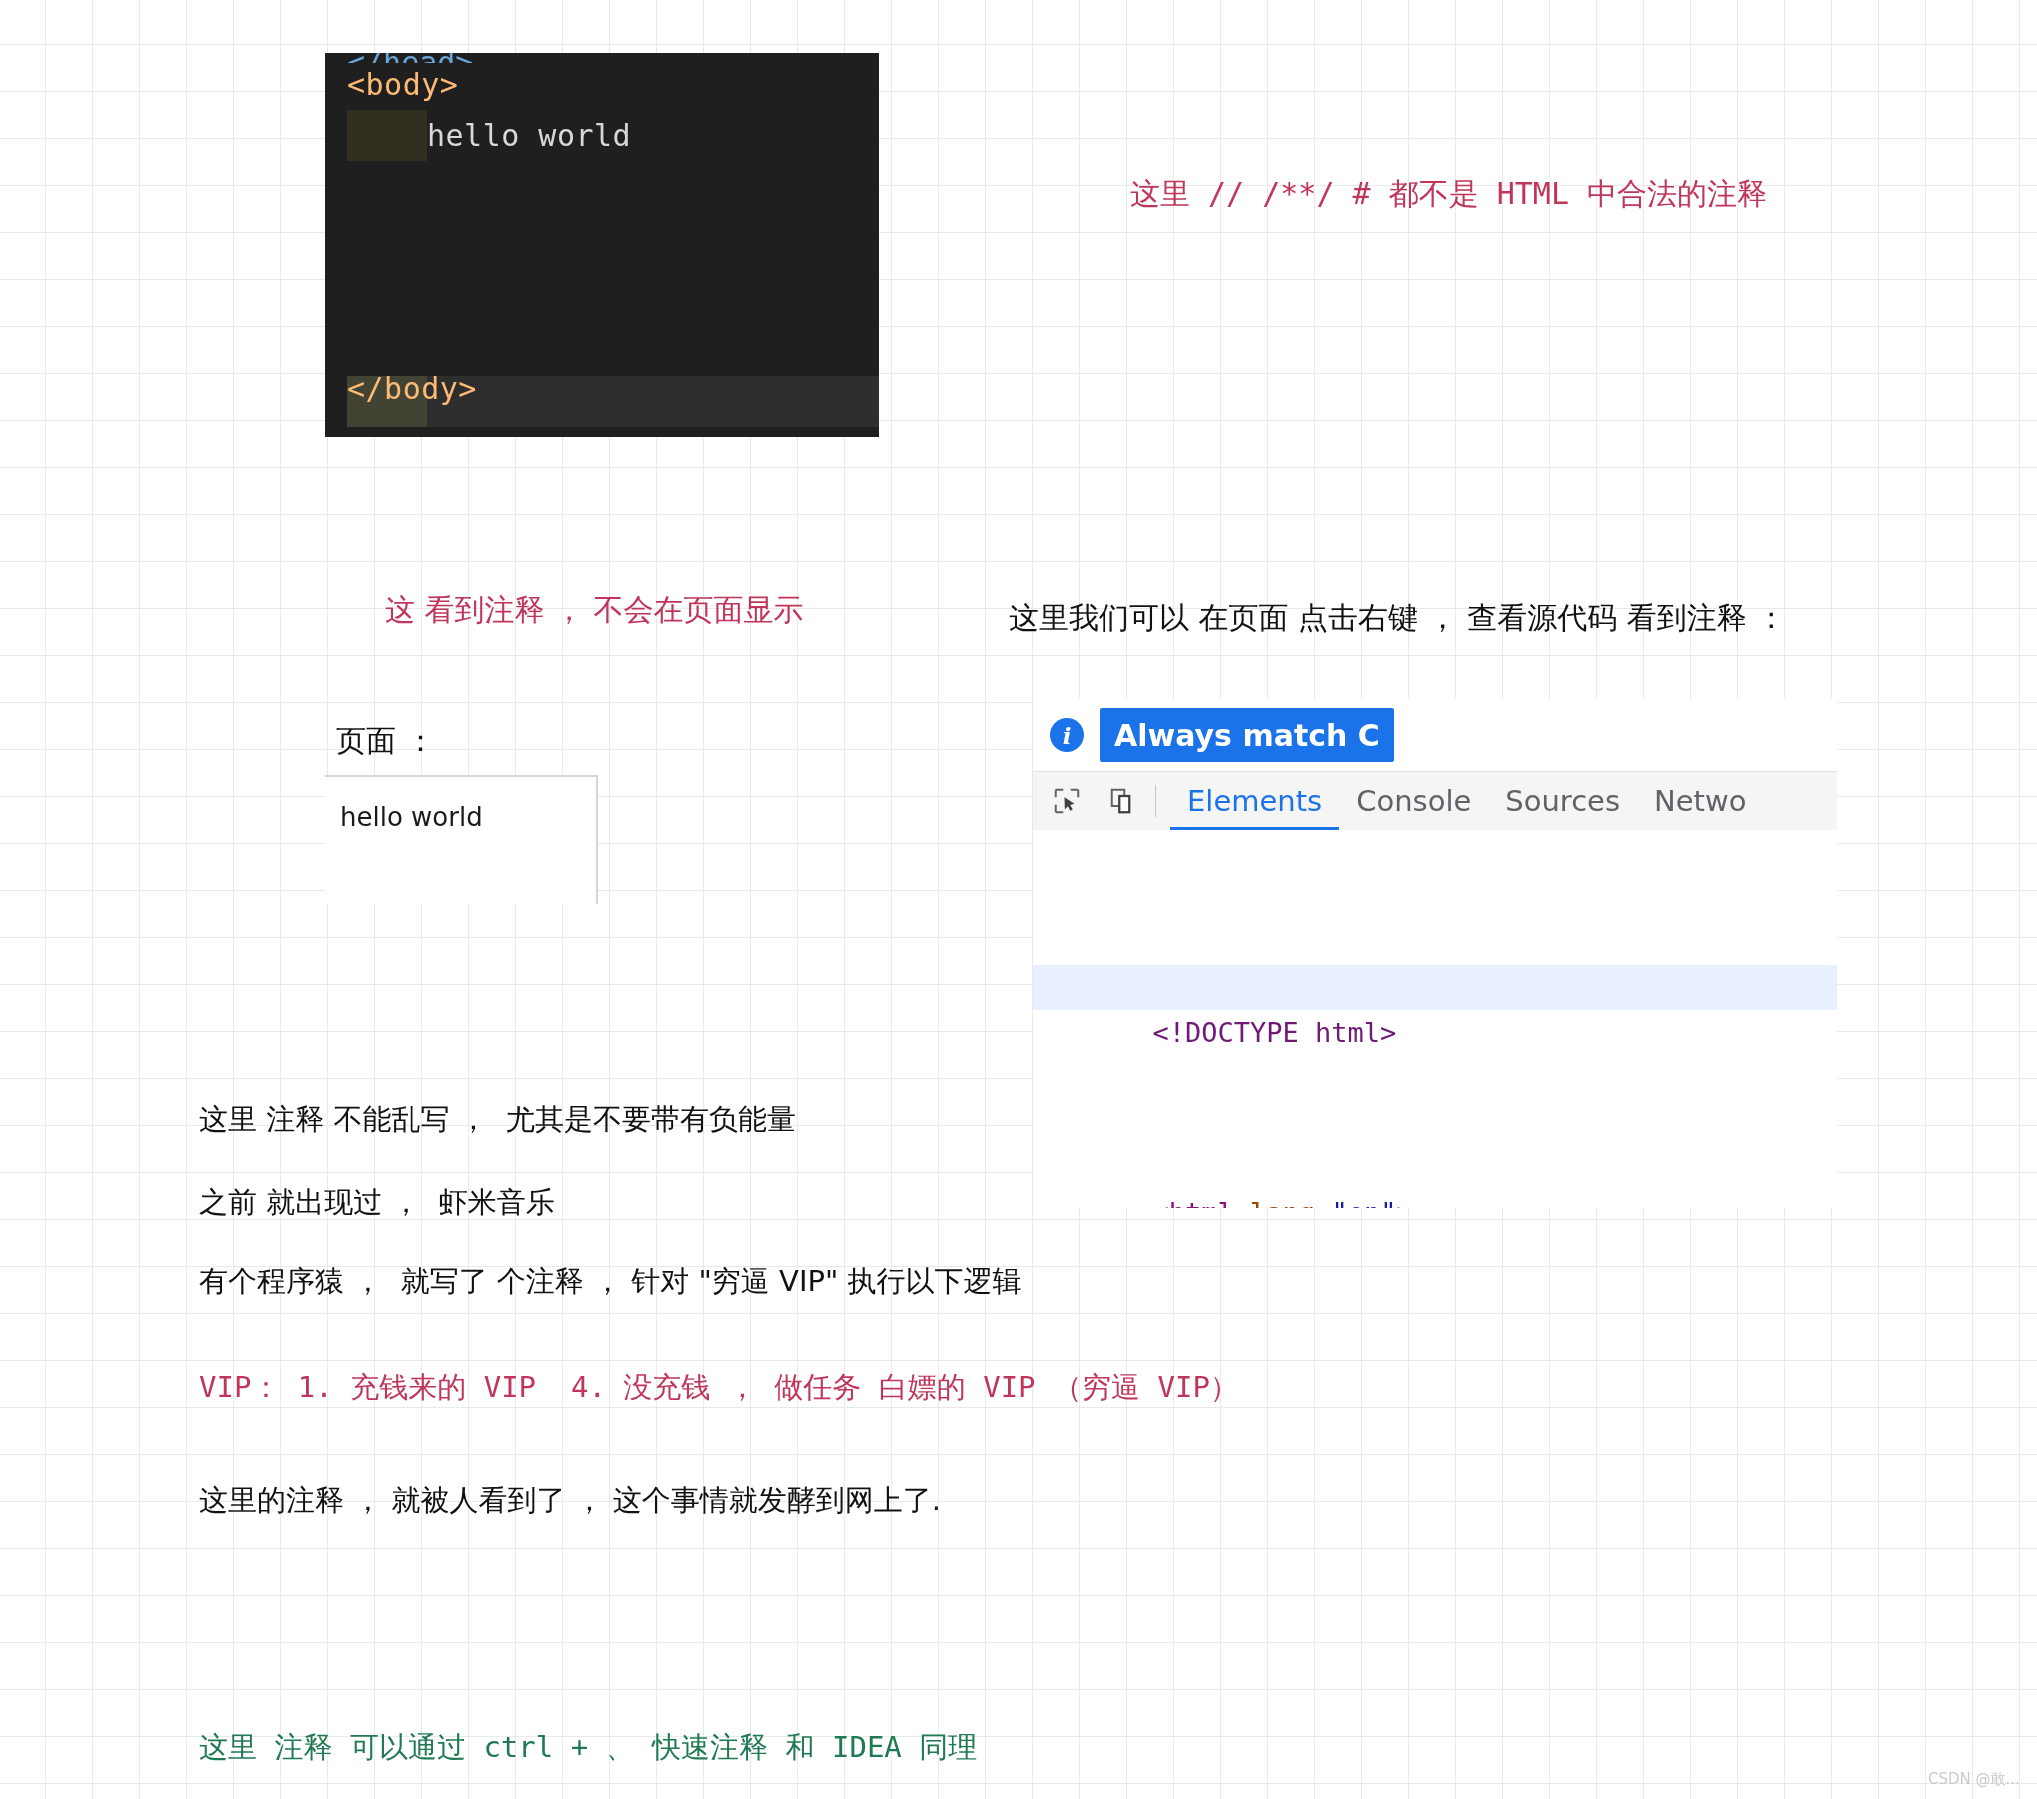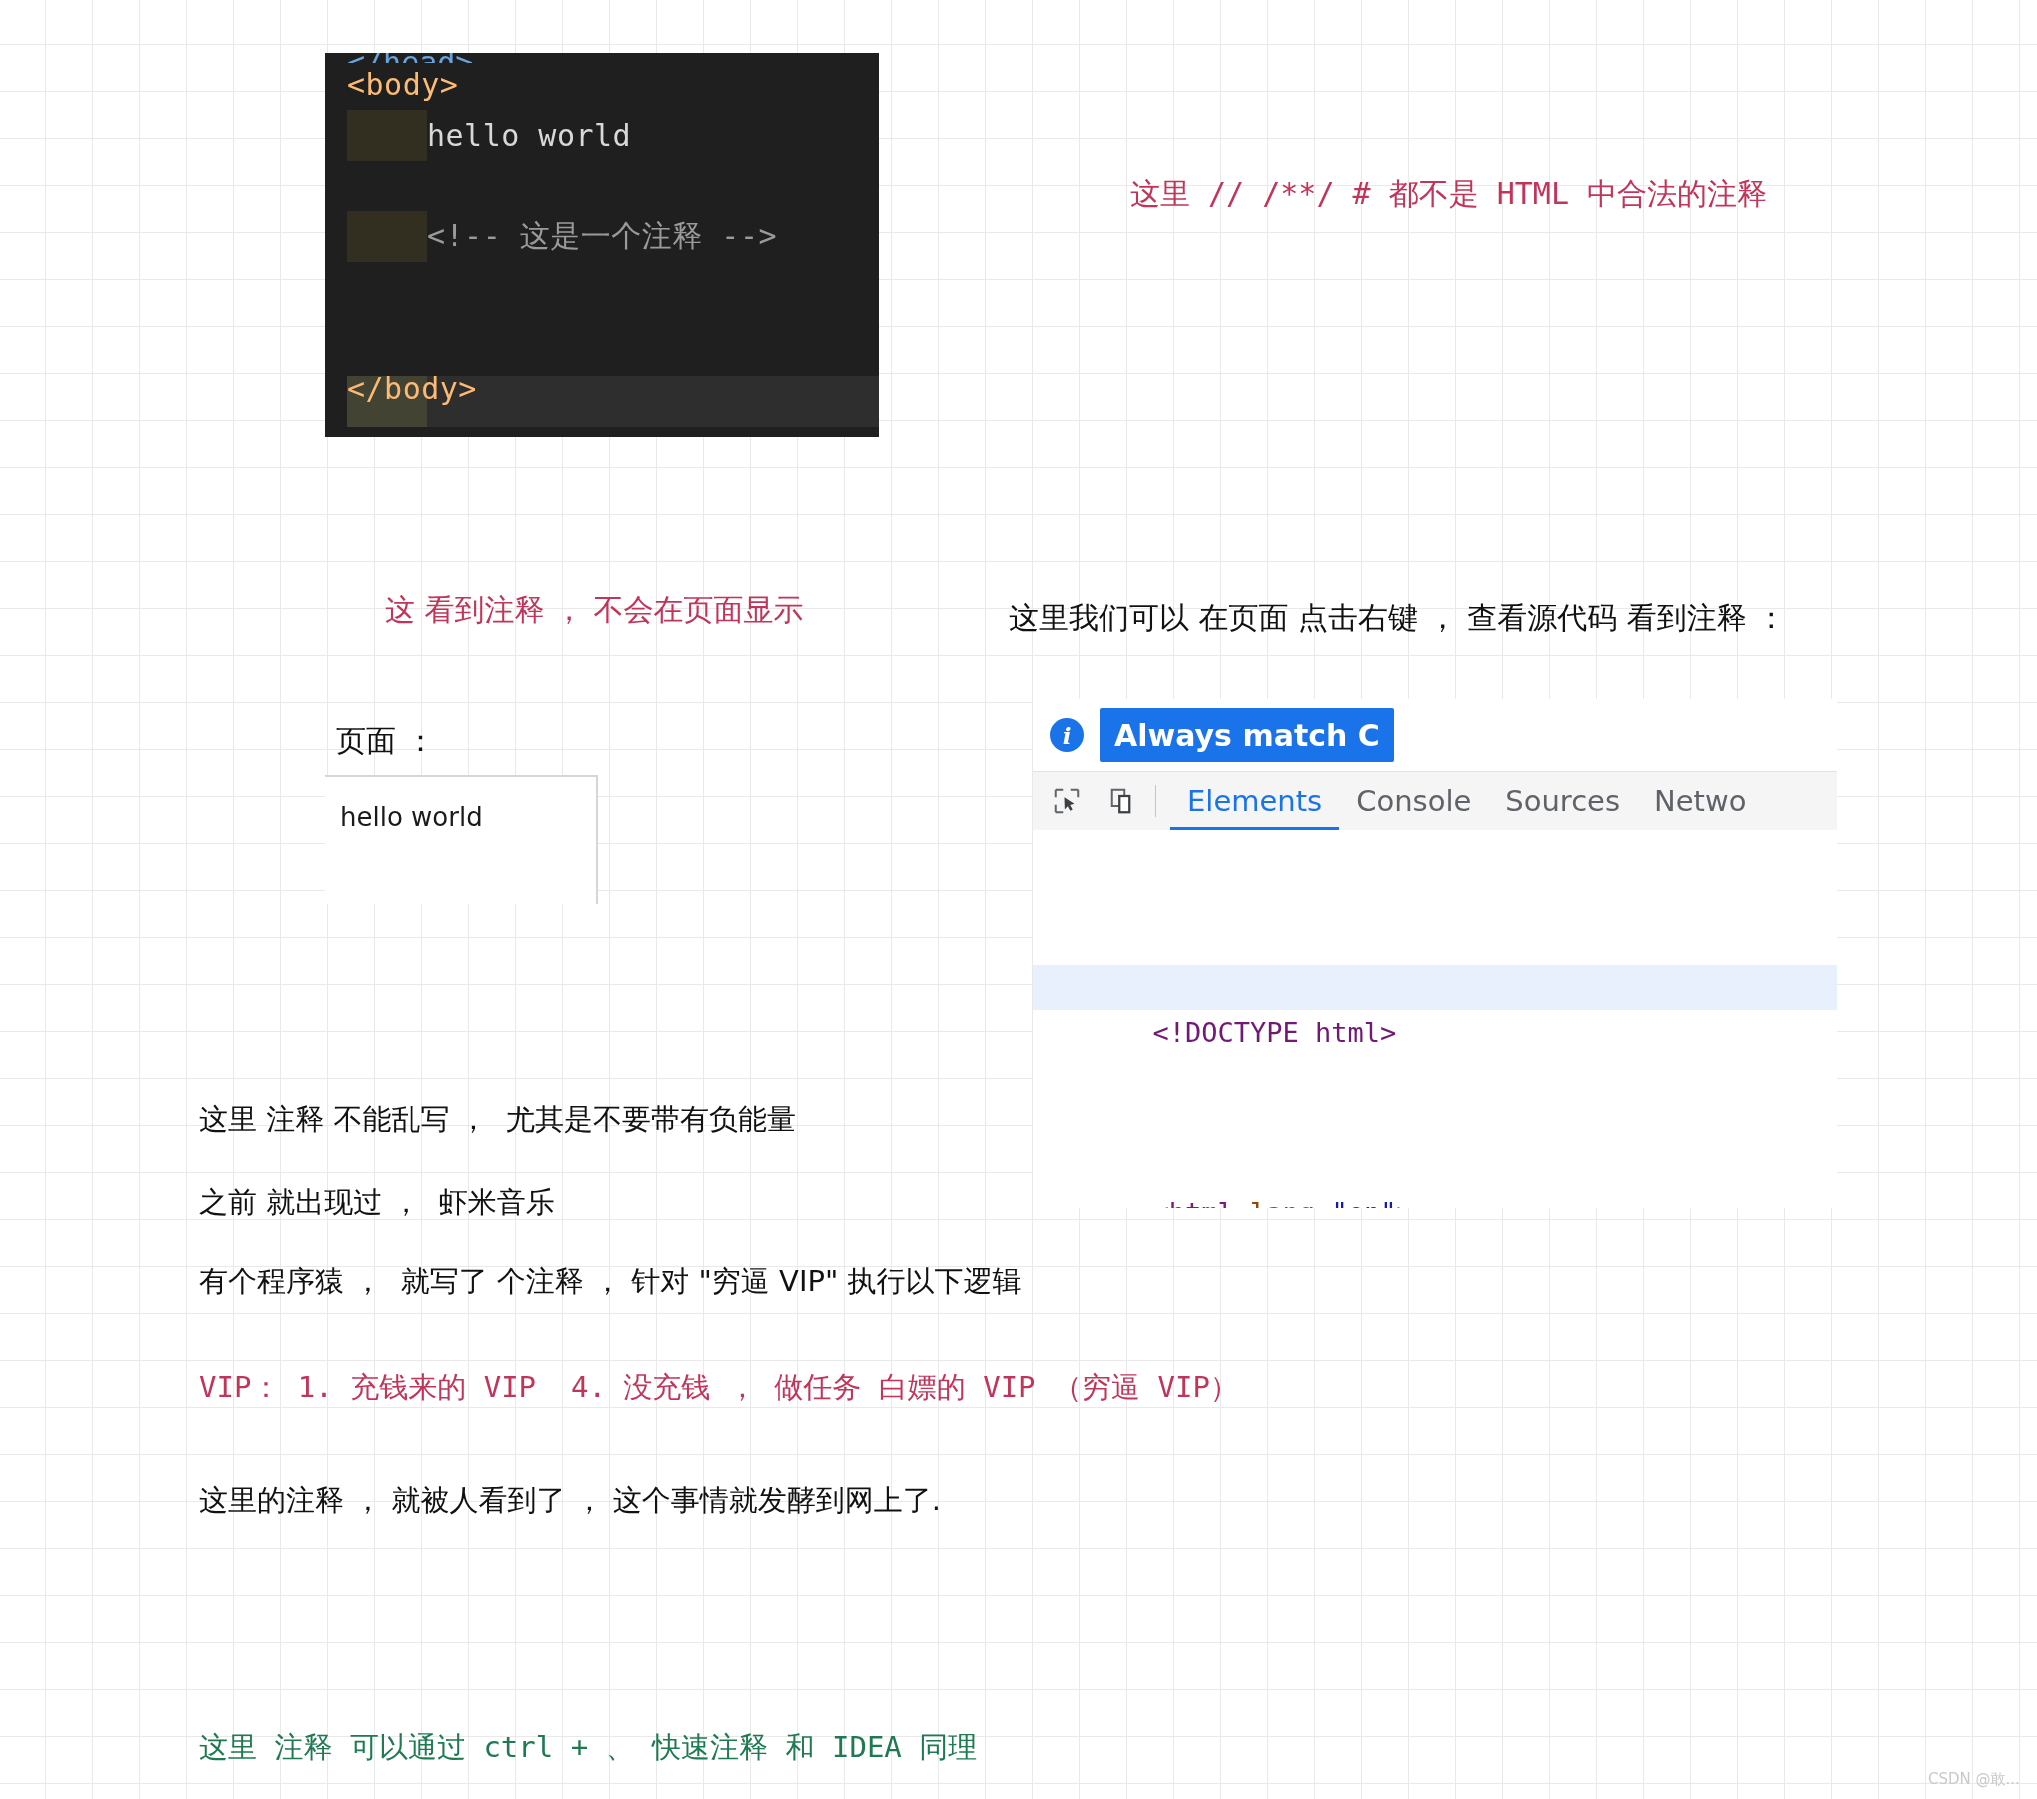--- a/index.html
+++ b/index.html
@@ -288,24 +288,20 @@
 
   <div class="ed-line" id="ed-line-2">
     <span class="ed-indent hl"></span>
     <span class="txt-white">hello world</span>
   </div>
 
   <div class="ed-line" id="ed-line-3">
     <span class="ed-indent"></span>
   </div>
 
-  <div class="ed-line" id="ed-line-4">
-    <span class="ed-indent hl"></span>
-    <span class="cmt-gray">&lt;!-- 这是一个注释 --&gt;</span>
-  </div>
 
   <div class="ed-line" id="ed-line-5">
     <span class="ed-indent"></span>
   </div>
 
   <div id="ed-band">
     <div id="ed-band-indent"></div>
   </div>
 
   <div class="ed-line" id="ed-line-7">

